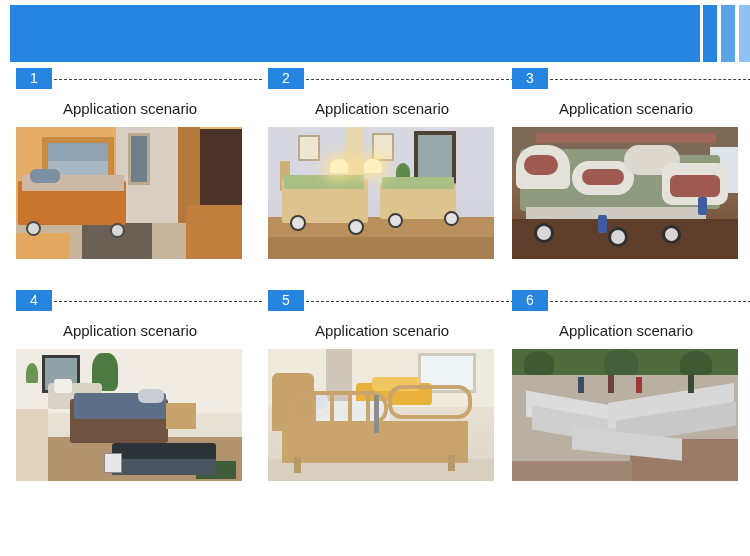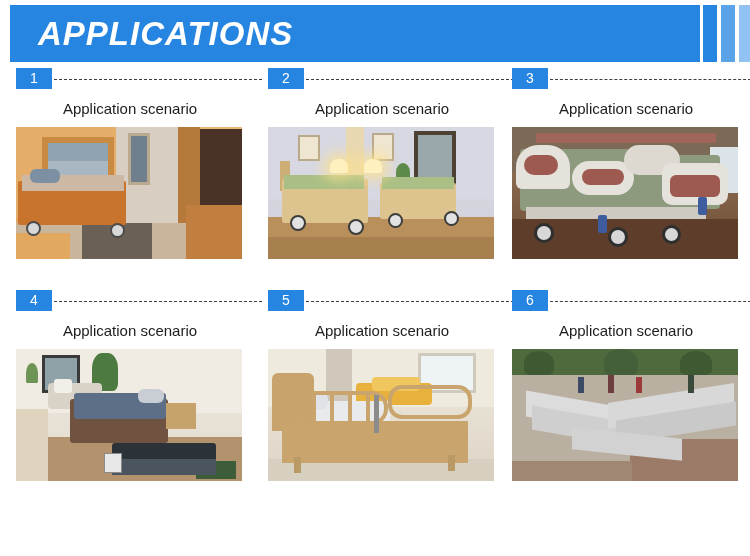--- a/index.html
+++ b/index.html
@@ -195,21 +195,20 @@
   .p6 .per1{left:66px;top:28px;width:6px;height:16px;background:#3d4a63;}
   .p6 .per2{left:96px;top:26px;width:6px;height:18px;background:#6d3f3f;}
   .p6 .per3{left:124px;top:28px;width:6px;height:16px;background:#9c3a3a;}
   .p6 .per4{left:176px;top:26px;width:6px;height:18px;background:#3a4a3a;}
 </style>
 </head>
 <body>
 
 <div class="header">
   <div class="header-bar"></div>
-  <div class="header-title">APPLICATIONS</div>
   <div class="stripe stripe-1"></div>
   <div class="stripe stripe-2"></div>
   <div class="stripe stripe-3"></div>
 </div>
 
 <div class="grid">
 
   <div class="row">
 
     <div class="cell cell-c0">

